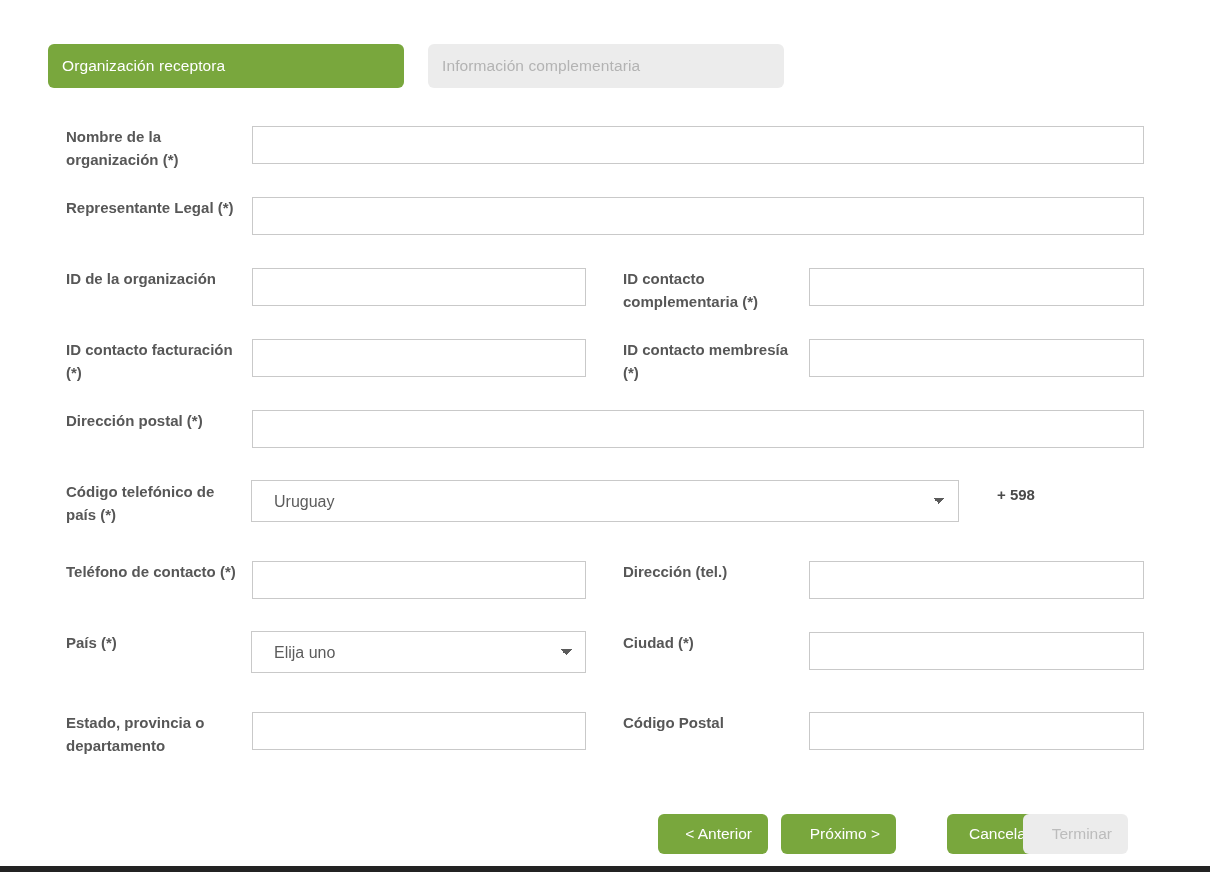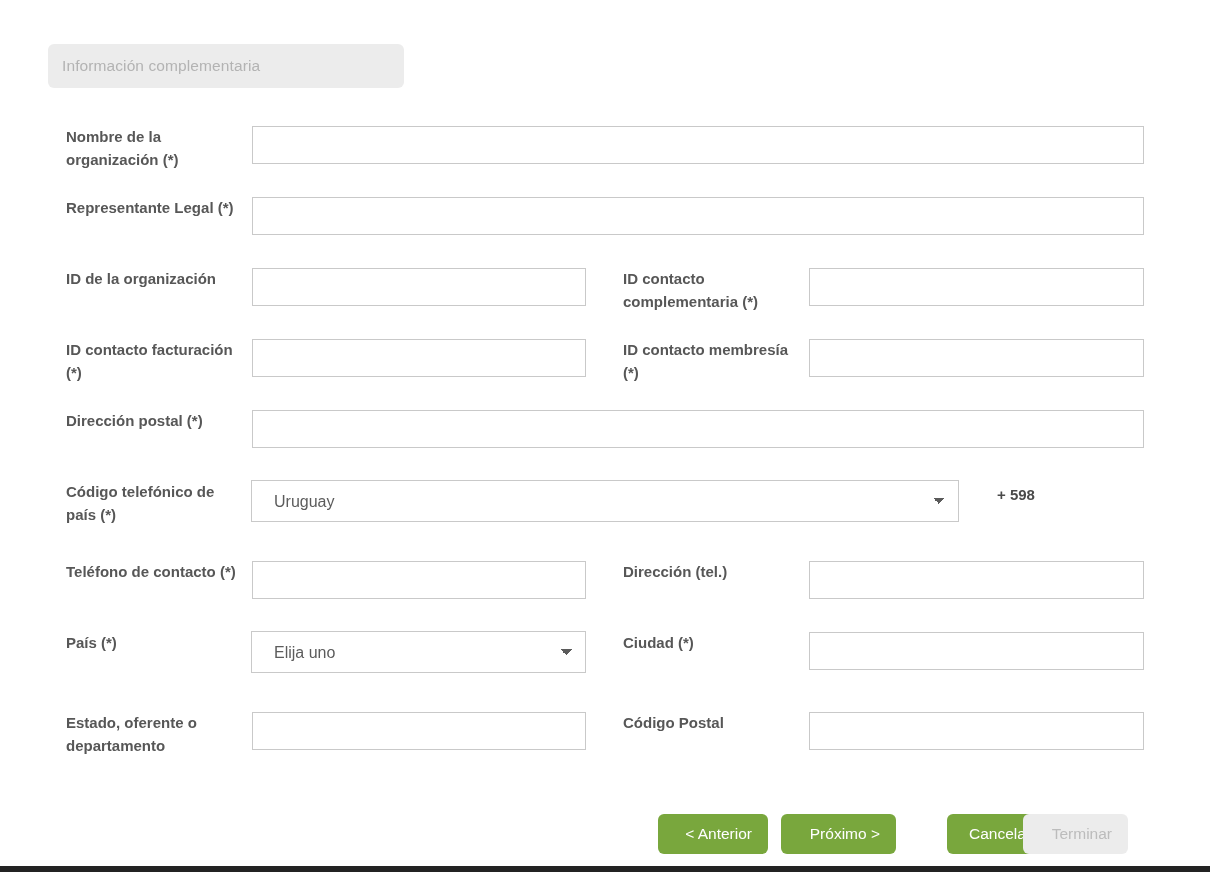--- a/index.html
+++ b/index.html
@@ -169,20 +169,21 @@
     top: 866px;
     width: 1210px;
     height: 6px;
     background: #232323;
   }
 </style>
 </head>
 <body>
 
 <div class="tabs">
+  <button class="tab tab-2">Organización receptora</button>
   <button class="tab tab-3">Información complementaria</button>
 </div>
 
 <div class="form">
 
   <div class="row">
     <div class="lbl lbl-left" style="top:14px">Nombre de la organización (*)</div>
     <input class="fld fld-wide" style="top: 14px;" type="text" value="">
   </div>
 
@@ -228,21 +229,21 @@
   <div class="row">
     <div class="lbl lbl-left" style="top:520px">País (*)</div>
     <select class="fld sel-country" style="top:519px">
       <option>Elija uno</option>
     </select>
     <div class="lbl lbl-right" style="top:520px">Ciudad (*)</div>
     <input class="fld fld-halfR" style="top: 520px;" type="text" value="">
   </div>
 
   <div class="row">
-    <div class="lbl lbl-left" style="top:600px">Estado, oferente o departamento</div>
+    <div class="lbl lbl-left" style="top:600px">Estado, provincia o departamento</div>
     <input class="fld fld-halfL" style="top: 600px;" type="text" value="">
     <div class="lbl lbl-right" style="top:600px">Código Postal</div>
     <input class="fld fld-halfR" style="top: 600px;" type="text" value="">
   </div>
 
 </div>
 
 <div class="footer">
   <button class="btn btn-prev">&lt; Anterior</button>
   <button class="btn btn-next">Próximo &gt;</button>

